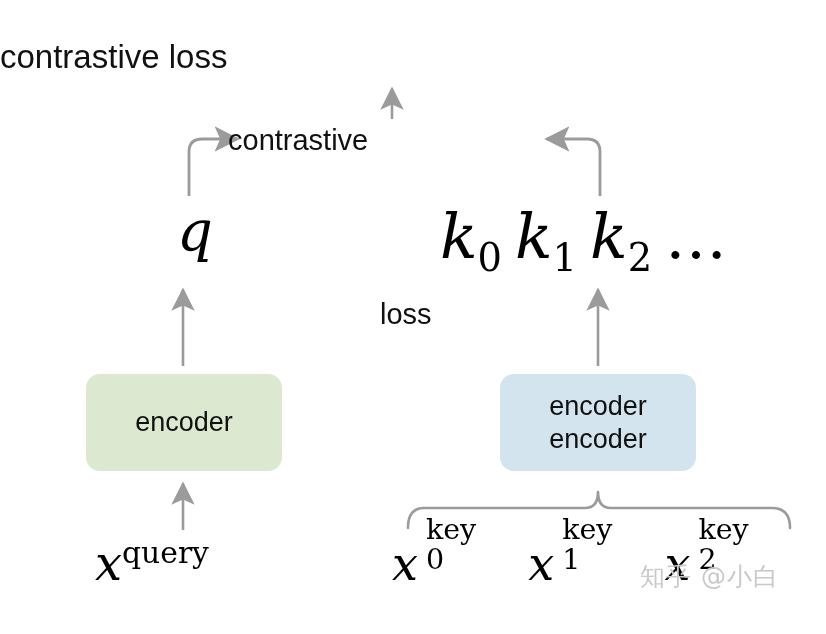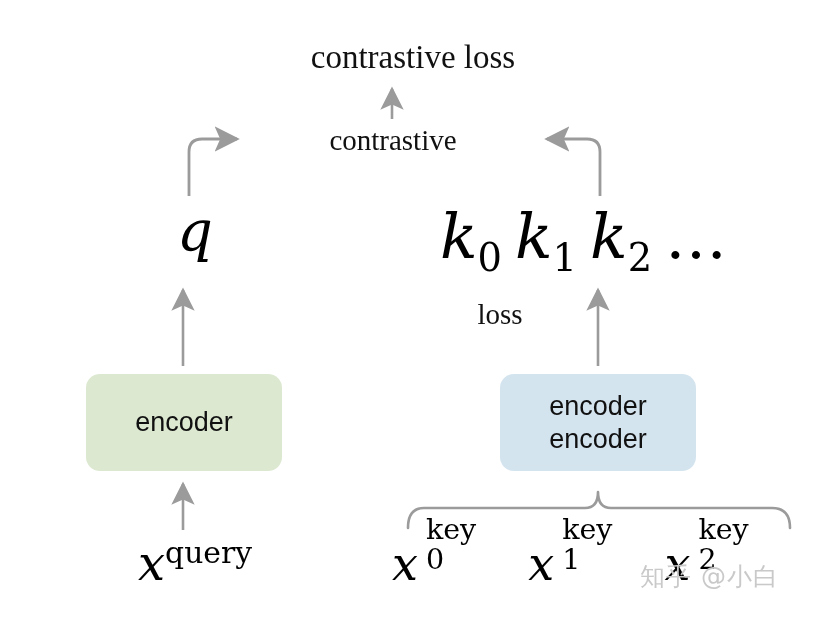--- a/index.html
+++ b/index.html
@@ -13,24 +13,24 @@
     height: 634px;
     background: #ffffff;
     overflow: hidden;
     font-family: "Liberation Sans", sans-serif;
   }
   .abs { position: absolute; }
 
   
   .label-sans {
     color: #111111;
-    font-family: Liberation Serif, serif;
+    font-family: Liberation Sans, sans-serif;
     white-space: nowrap;
     line-height: 1.18;
-    text-align: center;
+    text-align: left;
   }
   #contrastive-loss-label {
     left: 0; top: 38px; width: 826px;
     font-size: 33px;
   }
   #similarity-label {
     left: 228px; top: 123px; width: 330px;
     font-size: 29px;
   }
   #queue-label {
@@ -72,21 +72,21 @@
   #k-list {
     left: 440px; top: 200px; width: 320px;
     font-size: 62px;
     text-align: left;
   }
   #k-list .kitem { display: inline-block; margin-right: 13px; }
   #k-list .dots { font-style: normal; letter-spacing: 1px; }
 
   #x-query {
     left: 95px; top: 535px; width: 200px;
-    font-size: 48px; text-align: center;
+    font-size: 48px; text-align: left;
   }
   #x-keys {
     left: 392px; top: 534px; width: 360px;
     font-size: 46px; text-align: left;
   }
   #x-keys .xitem { display: inline-block; margin-right: 8px; }
 
   
   .proc-box {
     border-radius: 14px;

